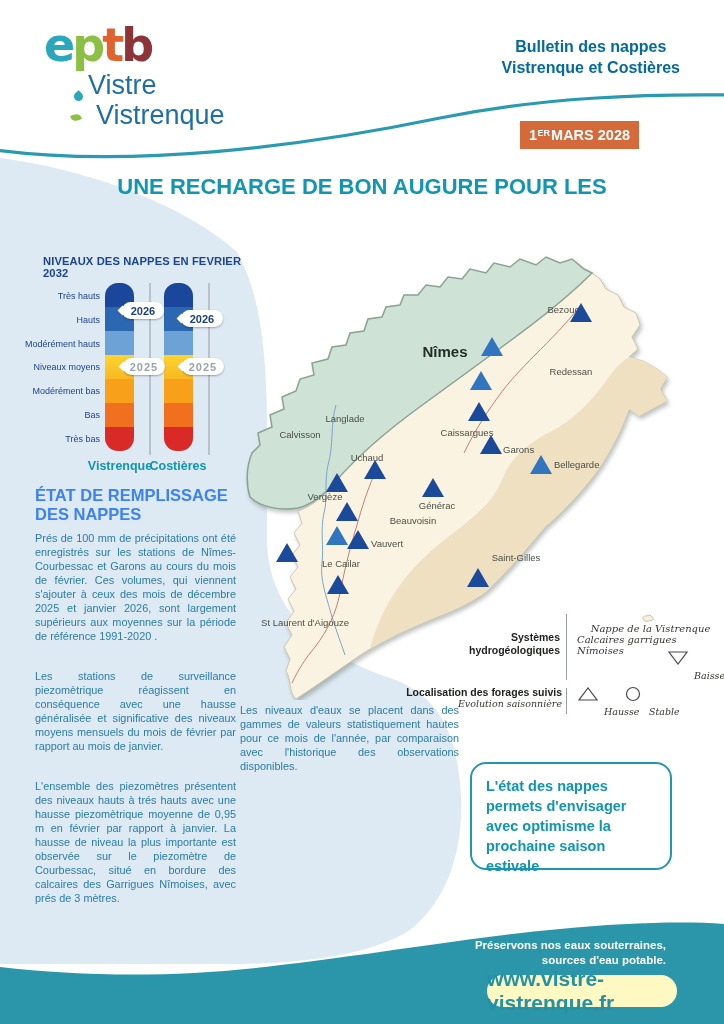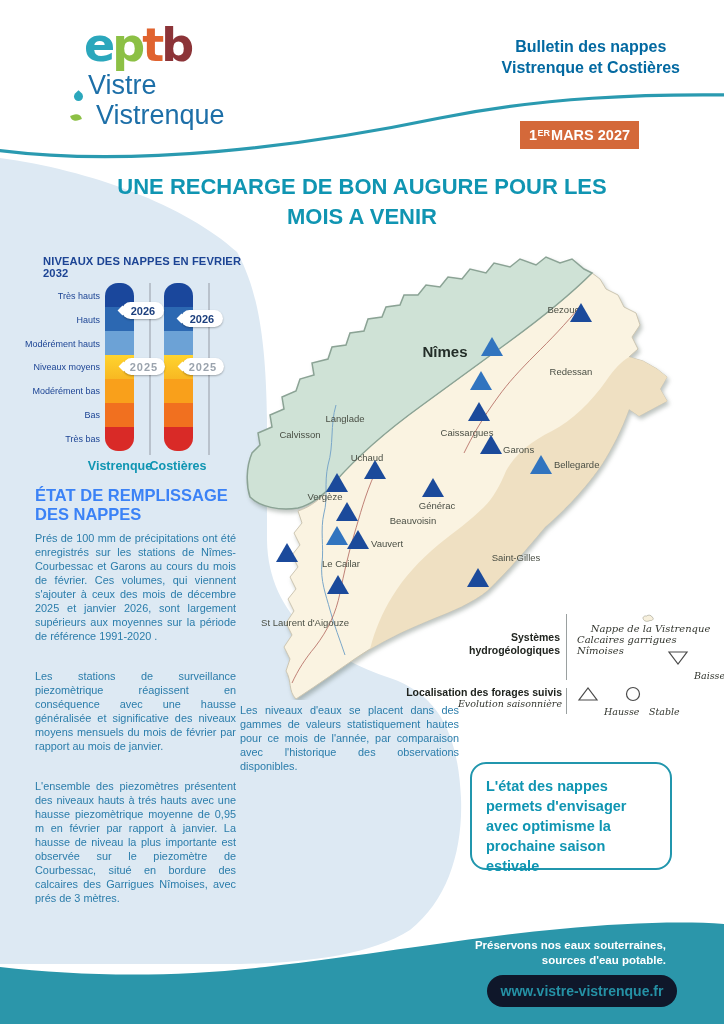--- a/index.html
+++ b/index.html
@@ -5,21 +5,21 @@
   html,body{margin:0;padding:0;}
   .page{position:relative;width:724px;height:1024px;background:#ffffff;overflow:hidden;
         font-family:"Liberation Sans",sans-serif;}
   .abs{position:absolute;}
   svg text{font-family:"Liberation Sans",sans-serif;}
 
   
   #bg{left:0;top:0;z-index:0;}
 
   
-  .logo-word{left:44px;top:18px;font-family:"DejaVu Sans",sans-serif;font-size:46px;font-weight:bold;letter-spacing:-3px;z-index:2;margin-left:40px;}
+  .logo-word{left:44px;top:18px;font-family:"DejaVu Sans",sans-serif;font-size:46px;font-weight:bold;letter-spacing:-3px;z-index:2;}
   .logo-word .l0{color:#2ba7bc;} .logo-word .l1{color:#8cc045;}
   .logo-word .l2{color:#e0632f;} .logo-word .l3{color:#8c3438;}
   .logo-line1{left:88px;top:70px;font-size:27px;color:#1d6fa8;z-index:2;}
   .logo-line2{left:96px;top:100px;font-size:27px;color:#1d6fa8;z-index:2;}
   .drop{left:74px;top:92px;width:9px;height:9px;background:#2ba7bc;border-radius:0 50% 50% 50%;transform:rotate(45deg);z-index:2;}
   .leaf{left:71px;top:114px;width:10px;height:7px;background:#8cc045;border-radius:0 70% 0 70%;transform:rotate(-20deg);z-index:2;}
 
   .bulletin{right:44px;top:36px;text-align:center;color:#0369a1;font-weight:bold;font-size:16px;line-height:21px;z-index:2;}
 
   .badge{left:520px;top:121px;width:119px;height:28px;background:#d4693a;color:#fff;
@@ -69,22 +69,22 @@
   .leg-for-title .s{font-family:"DejaVu Serif",serif;font-style:italic;font-size:9.5px;color:#33362f;}
   .sym{left:0;top:0;z-index:2;text-align:center;width:40px;}
   .sym .lbl{font-family:"DejaVu Serif",serif;font-style:italic;font-size:9.5px;color:#33362f;display:block;margin-top:0px;margin-left:36px;}
 
   
   .callout{left:470px;top:762px;width:202px;height:108px;border:2.5px solid #2196ad;border-radius:16px;
            box-sizing:border-box;padding:12px 14px;color:#1095b2;font-weight:bold;font-size:14.5px;line-height:20px;z-index:2;}
 
   
   .slogan{right:58px;top:938px;text-align:right;color:#fff;font-weight:bold;font-size:11.5px;line-height:15px;z-index:2;}
-  .website{left:487px;top:975px;width:190px;height:32px;background:#0f172a;border-radius:17px;display:flex;
-           align-items:center;justify-content:center;color:#2591a5;font-weight:bold;font-size:14px;z-index:2;cursor:pointer;}
+  .website{left:487px;top:975px;width:190px;height:32px;background:#fef9c3;border-radius:17px;display:flex;
+           align-items:center;justify-content:center;color:#2591a5;font-weight:bold;font-size:21px;z-index:2;cursor:pointer;}
 </style>
 </head>
 <body>
 
 <div class="page">
 
   <svg class="abs" id="bg" width="724" height="1024" viewBox="0 0 724 1024">
     <path d="M0,158 C90,170 185,205 237,252 C258,290 266,340 267,420 L267,540
              C268,618 330,658 390,678 C442,696 458,738 461,798 C463,850 448,900 410,930
              C370,956 300,963 240,964 L0,964 Z" fill="#dde9f3"></path>
@@ -99,26 +99,25 @@
   <div class="abs logo-line2">Vistrenque</div>
 
   <div class="abs bulletin">
     <div>Bulletin des nappes</div>
     <div>Vistrenque et Costières</div>
   </div>
 
   <div class="abs badge">
       <span>1</span>
       <sup>ER</sup>
-      <span> MARS 2027</span>
+      <span> MARS 2028</span>
     </div>
 
   <div class="abs main-title">
     <div>UNE RECHARGE DE BON AUGURE POUR LES</div>
-    <div>MOIS A VENIR</div>
   </div>
 
   <div class="abs chart">
     <div class="chart-title">NIVEAUX DES NAPPES EN FEVRIER 2032</div>
     <div class="lvl-label" style="top:43px;">Très hauts</div>
     <div class="lvl-label" style="top:67px;">Hauts</div>
     <div class="lvl-label" style="top:91px;">Modérément hauts</div>
     <div class="lvl-label" style="top:114px;">Niveaux moyens</div>
     <div class="lvl-label" style="top:138px;">Modérément bas</div>
     <div class="lvl-label" style="top:162px;">Bas</div>

